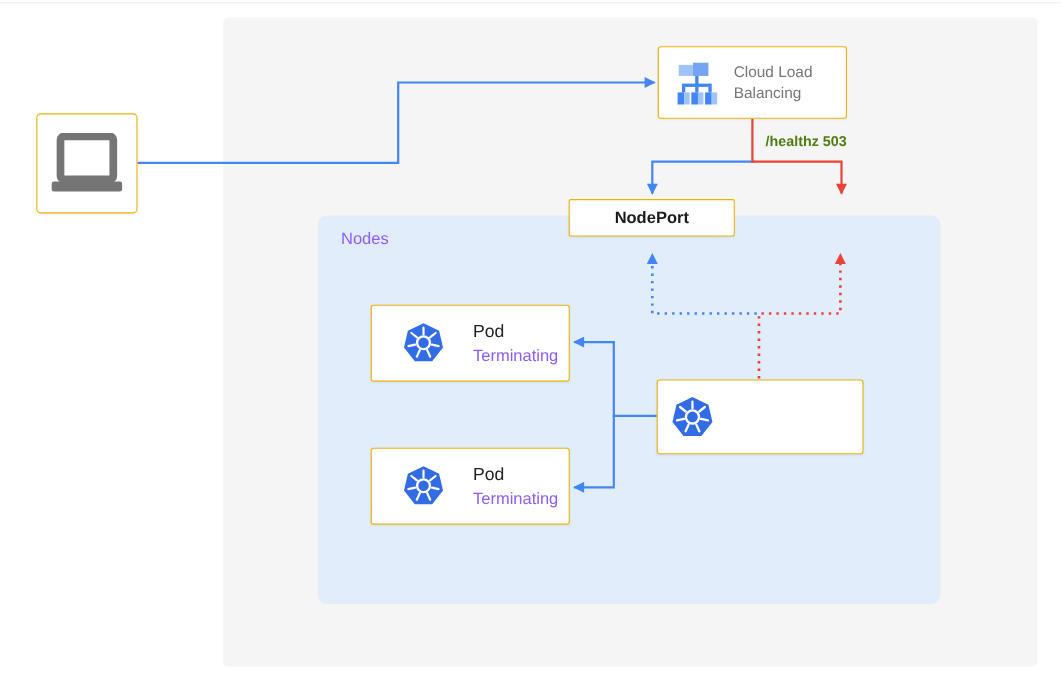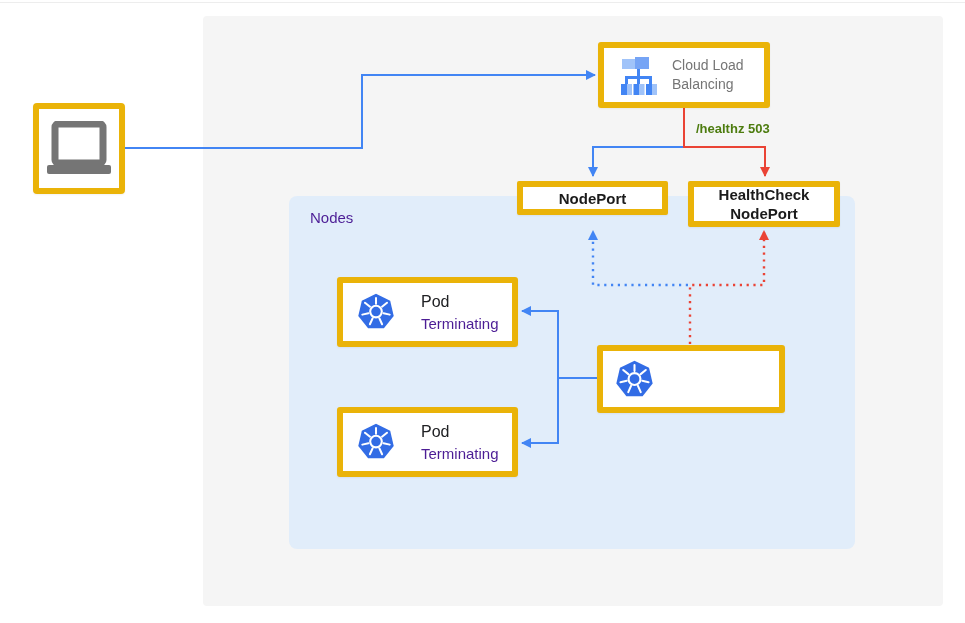--- a/index.html
+++ b/index.html
@@ -19,27 +19,27 @@
   .bg-panel {
     position:absolute; left:203px; top:16px; width:740px; height:590px;
     background:#f5f5f5; border-radius:4px;
   }
   .nodes-panel {
     position:absolute; left:289px; top:196px; width:566px; height:353px;
     background:#e1edfa; border-radius:8px;
   }
   .nodes-label {
     position:absolute; left:21px; top:13px;
-    font-size:15px; color:#4c1d95;
+    font-size:15px; color:#8b5cf6;
   }
   svg.wires { position:absolute; left:0; top:0; width:965px; height:623px; z-index:5; }
 
   .card {
     position:absolute; background:#ffffff;
-    border:6px solid #eab308; border-radius:3px;
+    border:1px solid #eab308; border-radius:3px;
     box-shadow:0 1px 2px rgba(0,0,0,0.05);
     z-index:10;
   }
   .client-box {
     left:33px; top:103px; width:92px; height:91px;
     display:flex; align-items:center; justify-content:center;
     border-radius:4px;
   }
   .clb-box {
     left:598px; top:42px; width:172px; height:66px;
@@ -51,27 +51,27 @@
     font-size:13px; font-weight:bold; color:#4d7c0f; z-index:6;
   }
   .port-box {
     display:flex; align-items:center; justify-content:center; text-align:center;
     font-size:15px; font-weight:bold; color:#1b1b1b; line-height:19px;
     border-radius:2px;
   }
   .nodeport-box    { left:517px; top:181px; width:151px; height:34px; }
   .healthcheck-box { left:688px; top:181px; width:152px; height:46px; padding:0 16px; }
   .workload-box {
-    display:flex; align-items:center; gap:25px; padding-left:13px;
+    display:flex; align-items:center; gap:25px; padding-left:27px;
   }
   .pod1-box { left:337px; top:277px; width:181px; height:70px; }
   .pod2-box { left:337px; top:407px; width:181px; height:70px; }
   .kproxy-box { left:597px; top:345px; width:188px; height:68px; gap:26px; padding-left:11px; }
   .workload-title { font-size:16px; color:#202124; line-height:23px; }
-  .workload-sub   { font-size:15px; color:#4c1d95; line-height:21px; }
+  .workload-sub   { font-size:15px; color:#8b5cf6; line-height:21px; }
   .kproxy-box .workload-title { font-size:17px; }
   .icon-wrap { flex:0 0 auto; display:flex; }
 </style>
 </head>
 <body>
 
 <div class="canvas">
 
   <div class="top-hairline"></div>
   <div class="bg-panel"></div>
@@ -134,23 +134,20 @@
     </span>
     <span class="clb-label">Cloud Load Balancing</span>
   </div>
 
   <div class="healthz-label">/healthz 503</div>
 
   <div class="card port-box nodeport-box">
     <span>NodePort</span>
   </div>
 
-  <div class="card port-box healthcheck-box">
-    <span>HealthCheck NodePort</span>
-  </div>
 
   <div class="card workload-box pod1-box">
     <span class="icon-wrap">
       <svg width="40" height="40" viewBox="0 0 44 44">
         <polygon points="22,2 37.6,9.5 41.5,26.4 30.7,40 13.3,40 2.5,26.4 6.4,9.5" fill="#326CE5"></polygon>
         <circle cx="22" cy="21.5" r="6.4" fill="none" stroke="#ffffff" stroke-width="2.3"></circle>
         <g stroke="#ffffff" stroke-width="2.2" stroke-linecap="round">
           <line x1="22" y1="6.5" x2="22" y2="13"></line>
           <line x1="34.1" y1="11.8" x2="28.6" y2="16.2"></line>
           <line x1="37.1" y1="24.9" x2="30.3" y2="23.4"></line>

